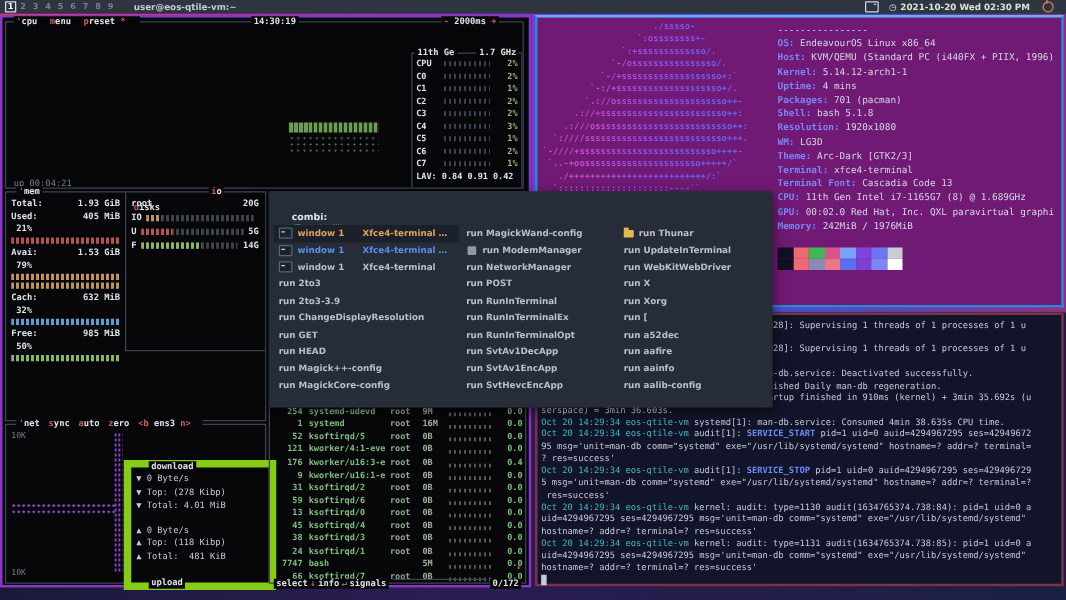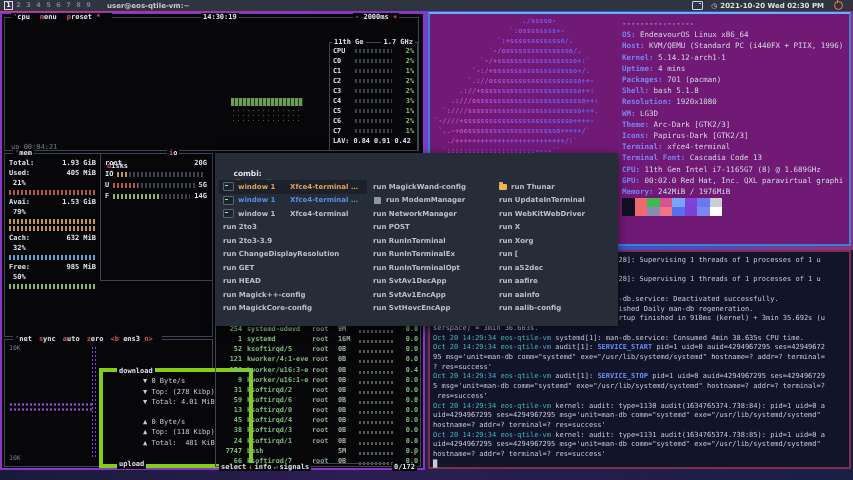--- a/index.html
+++ b/index.html
@@ -46,21 +46,21 @@
   .mpct{font:bold 7px/10px "DejaVu Sans Mono",monospace;color:#dfe3ea;padding:0 4px 0 8px;height:10px;}
   .mbar{height:5px;margin:2px 4px;}
   .bar-red{background:repeating-linear-gradient(90deg,#b5544d 0 2px,transparent 2px 4px);}
   .bar-orange{background:repeating-linear-gradient(90deg,#bf9553 0 2px,transparent 2px 4px);}
   .bar-cyan{background:repeating-linear-gradient(90deg,#5a9fd4 0 2px,transparent 2px 4px);}
   .bar-green{background:repeating-linear-gradient(90deg,#8ab85c 0 2px,transparent 2px 4px);}
   .dline{display:flex;align-items:center;font:bold 7px/11px "DejaVu Sans Mono",monospace;color:#dfe3ea;height:11px;padding:0 4px;}
   .dbar{flex:1;height:5px;margin:0 4px;background:repeating-linear-gradient(90deg,#39424d 0 2px,transparent 2px 4px);position:relative;}
   .dfill{position:absolute;left:0;top:0;bottom:0;}
   
-  .net-info-box{position:absolute;border:4px solid #84cc16;padding-left:36px;}
+  .net-info-box{position:absolute;border:6px solid #84cc16;}
   .nline{font:7px/10.6px "DejaVu Sans Mono",monospace;color:#c6ccd6;white-space:pre;padding:0 4px;}
   .net-vdots{background-image:radial-gradient(#8a3fd0 0.9px,transparent 1px);background-size:3px 4px;}
   .net-hdots{background-image:radial-gradient(#9a4fd8 0.9px,transparent 1px);background-size:4px 5px;}
   
   .prow{display:flex;height:10.15px;align-items:center;font:bold 6.8px "DejaVu Sans Mono",monospace;white-space:pre;}
   .ppid{width:24px;text-align:right;color:#7cbf7c;}
   .pname{margin-left:5px;flex:1;color:#7cbf7c;overflow:hidden;}
   .puser{width:26px;color:#8faa8f;}
   .pmem{width:18px;color:#9fb3a0;}
   .pdots{width:36px;margin:0 3px;height:3px;align-self:center;margin-top:5px;background:repeating-linear-gradient(90deg,#4e5a52 0 2px,transparent 2px 4px);}
@@ -322,21 +322,20 @@
       <div class="nf-line">----------------</div>
       <div class="nf-line"><span class="lbl">OS:</span> EndeavourOS Linux x86_64</div>
       <div class="nf-line"><span class="lbl">Host:</span> KVM/QEMU (Standard PC (i440FX + PIIX, 1996)</div>
       <div class="nf-line"><span class="lbl">Kernel:</span> 5.14.12-arch1-1</div>
       <div class="nf-line"><span class="lbl">Uptime:</span> 4 mins</div>
       <div class="nf-line"><span class="lbl">Packages:</span> 701 (pacman)</div>
       <div class="nf-line"><span class="lbl">Shell:</span> bash 5.1.8</div>
       <div class="nf-line"><span class="lbl">Resolution:</span> 1920x1080</div>
       <div class="nf-line"><span class="lbl">WM:</span> LG3D</div>
       <div class="nf-line"><span class="lbl">Theme:</span> Arc-Dark [GTK2/3]</div>
-      <div class="nf-line"><span class="lbl">Icons:</span> Papirus-Dark [GTK2/3]</div>
       <div class="nf-line"><span class="lbl">Terminal:</span> xfce4-terminal</div>
       <div class="nf-line"><span class="lbl">Terminal Font:</span> Cascadia Code 13</div>
       <div class="nf-line"><span class="lbl">CPU:</span> 11th Gen Intel i7-1165G7 (8) @ 1.689GHz</div>
       <div class="nf-line"><span class="lbl">GPU:</span> 00:02.0 Red Hat, Inc. QXL paravirtual graphi</div>
       <div class="nf-line"><span class="lbl">Memory:</span> 242MiB / 1976MiB</div>
     </div>
   <div class="swatch-row" id="sw1" style="left:192px;top:184px;">
       <span class="swatch" style="background: rgb(16, 16, 34);"></span>
       <span class="swatch" style="background: rgb(238, 106, 112);"></span>
       <span class="swatch" style="background: rgb(63, 185, 80);"></span>

